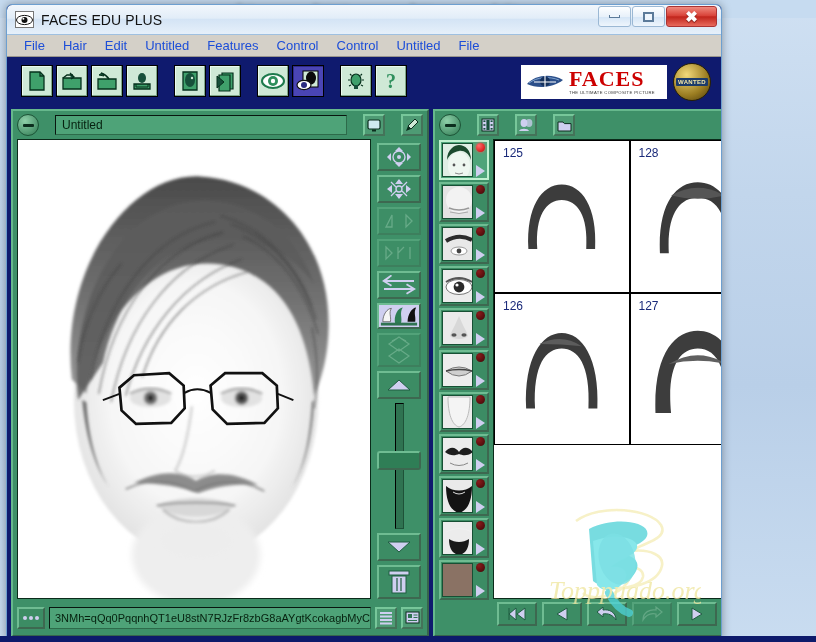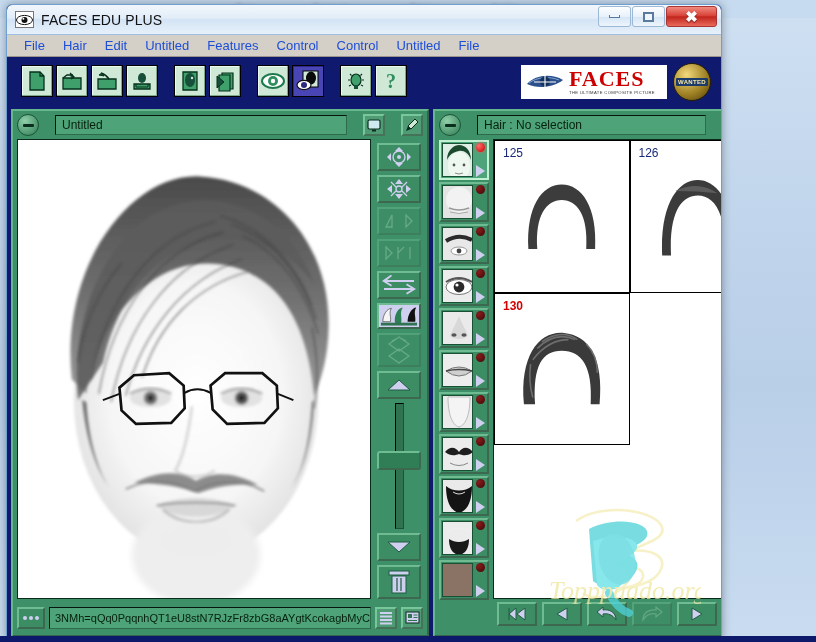--- a/index.html
+++ b/index.html
@@ -594,21 +594,20 @@
             </svg>
         </div>
       </div>
     </div>
 
     <div class="panel panel-right">
       <div class="panel-head">
         <div class="round-btn">
             <div class="bar"></div>
           </div>
-        <div class="title-field">Hair : No selection</div>
         <div class="sq-btn">
           <svg width="14" height="14" viewBox="0 0 14 14">
               <rect x="1" y="1" width="12" height="12" fill="#cfcff0" stroke="#0c2e1e"></rect>
               <g fill="#17503a">
                 <rect x="2.4" y="2.4" width="2" height="1.6"></rect>
                 <rect x="2.4" y="6.2" width="2" height="1.6"></rect>
                 <rect x="2.4" y="10" width="2" height="1.6"></rect>
                 <rect x="9.6" y="2.4" width="2" height="1.6"></rect>
                 <rect x="9.6" y="6.2" width="2" height="1.6"></rect>
                 <rect x="9.6" y="10" width="2" height="1.6"></rect>
@@ -763,38 +762,39 @@
 
         <div class="grid-area">
           <div class="hair-grid">
             <div class="hair-cell">
               <div class="hair-num">125</div>
               <svg class="hair-art" viewBox="0 0 120 110">
                   <path d="M30 78 C28 40 42 20 60 20 C78 20 92 40 90 78 C86 78 84 78 82 78 C84 48 74 34 60 34 C46 34 36 48 38 78 C36 78 33 78 30 78z" fill="#3c3c3c"></path>
                 </svg>
             </div>
             <div class="hair-cell">
+              <div class="hair-num">128</div>
+              <svg class="hair-art" viewBox="0 0 120 110">
+                  <path d="M26 82 C24 38 40 18 60 18 C80 18 96 38 94 82 C90 82 88 82 86 82 C88 46 76 32 60 32 C44 32 32 46 34 82 C31 82 29 82 26 82z" fill="#3a3a3a"></path>
+                  <path d="M36 30 q24-14 48 0 q-24 6-48 0z" fill="#555"></path>
+                </svg>
+            </div>
+            <div class="hair-cell">
               <div class="hair-num">126</div>
               <svg class="hair-art" viewBox="0 0 120 110">
                   <path d="M28 84 C26 38 42 16 60 16 C78 16 94 38 92 84 C88 84 86 84 84 84 C86 44 74 30 60 30 C46 30 34 44 36 84 C33 84 31 84 28 84z" fill="#3b3b3b"></path>
                   <path d="M40 26 q20-10 38 2 q-18-2-38-2z" fill="#5c5c5c"></path>
                 </svg>
             </div>
-            <div class="hair-cell selected">
-              <div class="hair-num">130</div>
+            <div class="hair-cell">
+              <div class="hair-num">127</div>
               <svg class="hair-art" viewBox="0 0 120 110">
-                <path d="M26 80 C22 36 40 14 62 16 C84 18 98 38 94 80 C90 80 88 80 86 80 C88 46 78 32 60 32 C42 32 34 46 36 80 C32 80 29 80 26 80z" fill="#3a3a3a"></path>
-                <g stroke="#6e6e6e" stroke-width="1.4" fill="none">
-                  <path d="M38 30 q16-16 34-8"></path>
-                    <path d="M42 24 q18-12 32-2"></path>
-                    <path d="M34 40 q14-18 32-18"></path>
-                  <path d="M82 26 q10 10 10 26"></path>
-                    <path d="M32 44 q-2 16 2 30"></path>
-                </g>
-              </svg>
+                  <path d="M22 88 C20 34 40 14 60 14 C80 14 100 34 98 88 C92 88 88 88 84 88 C88 46 76 30 60 30 C44 30 32 46 36 88 C32 88 28 88 22 88z" fill="#3d3d3d"></path>
+                  <path d="M34 44 q26-16 52 0 q-26-6-52 0z" fill="#606060"></path>
+                </svg>
             </div>
           </div>
           <div class="panel-foot">
             <div class="nav-row">
               <div class="nav-btn">
                 <svg width="20" height="14" viewBox="0 0 20 14">
                     <path d="M2 1v12M10 7l8-6v12zM2 7l7-6v12z" fill="#cfcff0" stroke="#1f5c40" stroke-width="1"></path>
                   </svg>
               </div>
               <div class="nav-btn">

